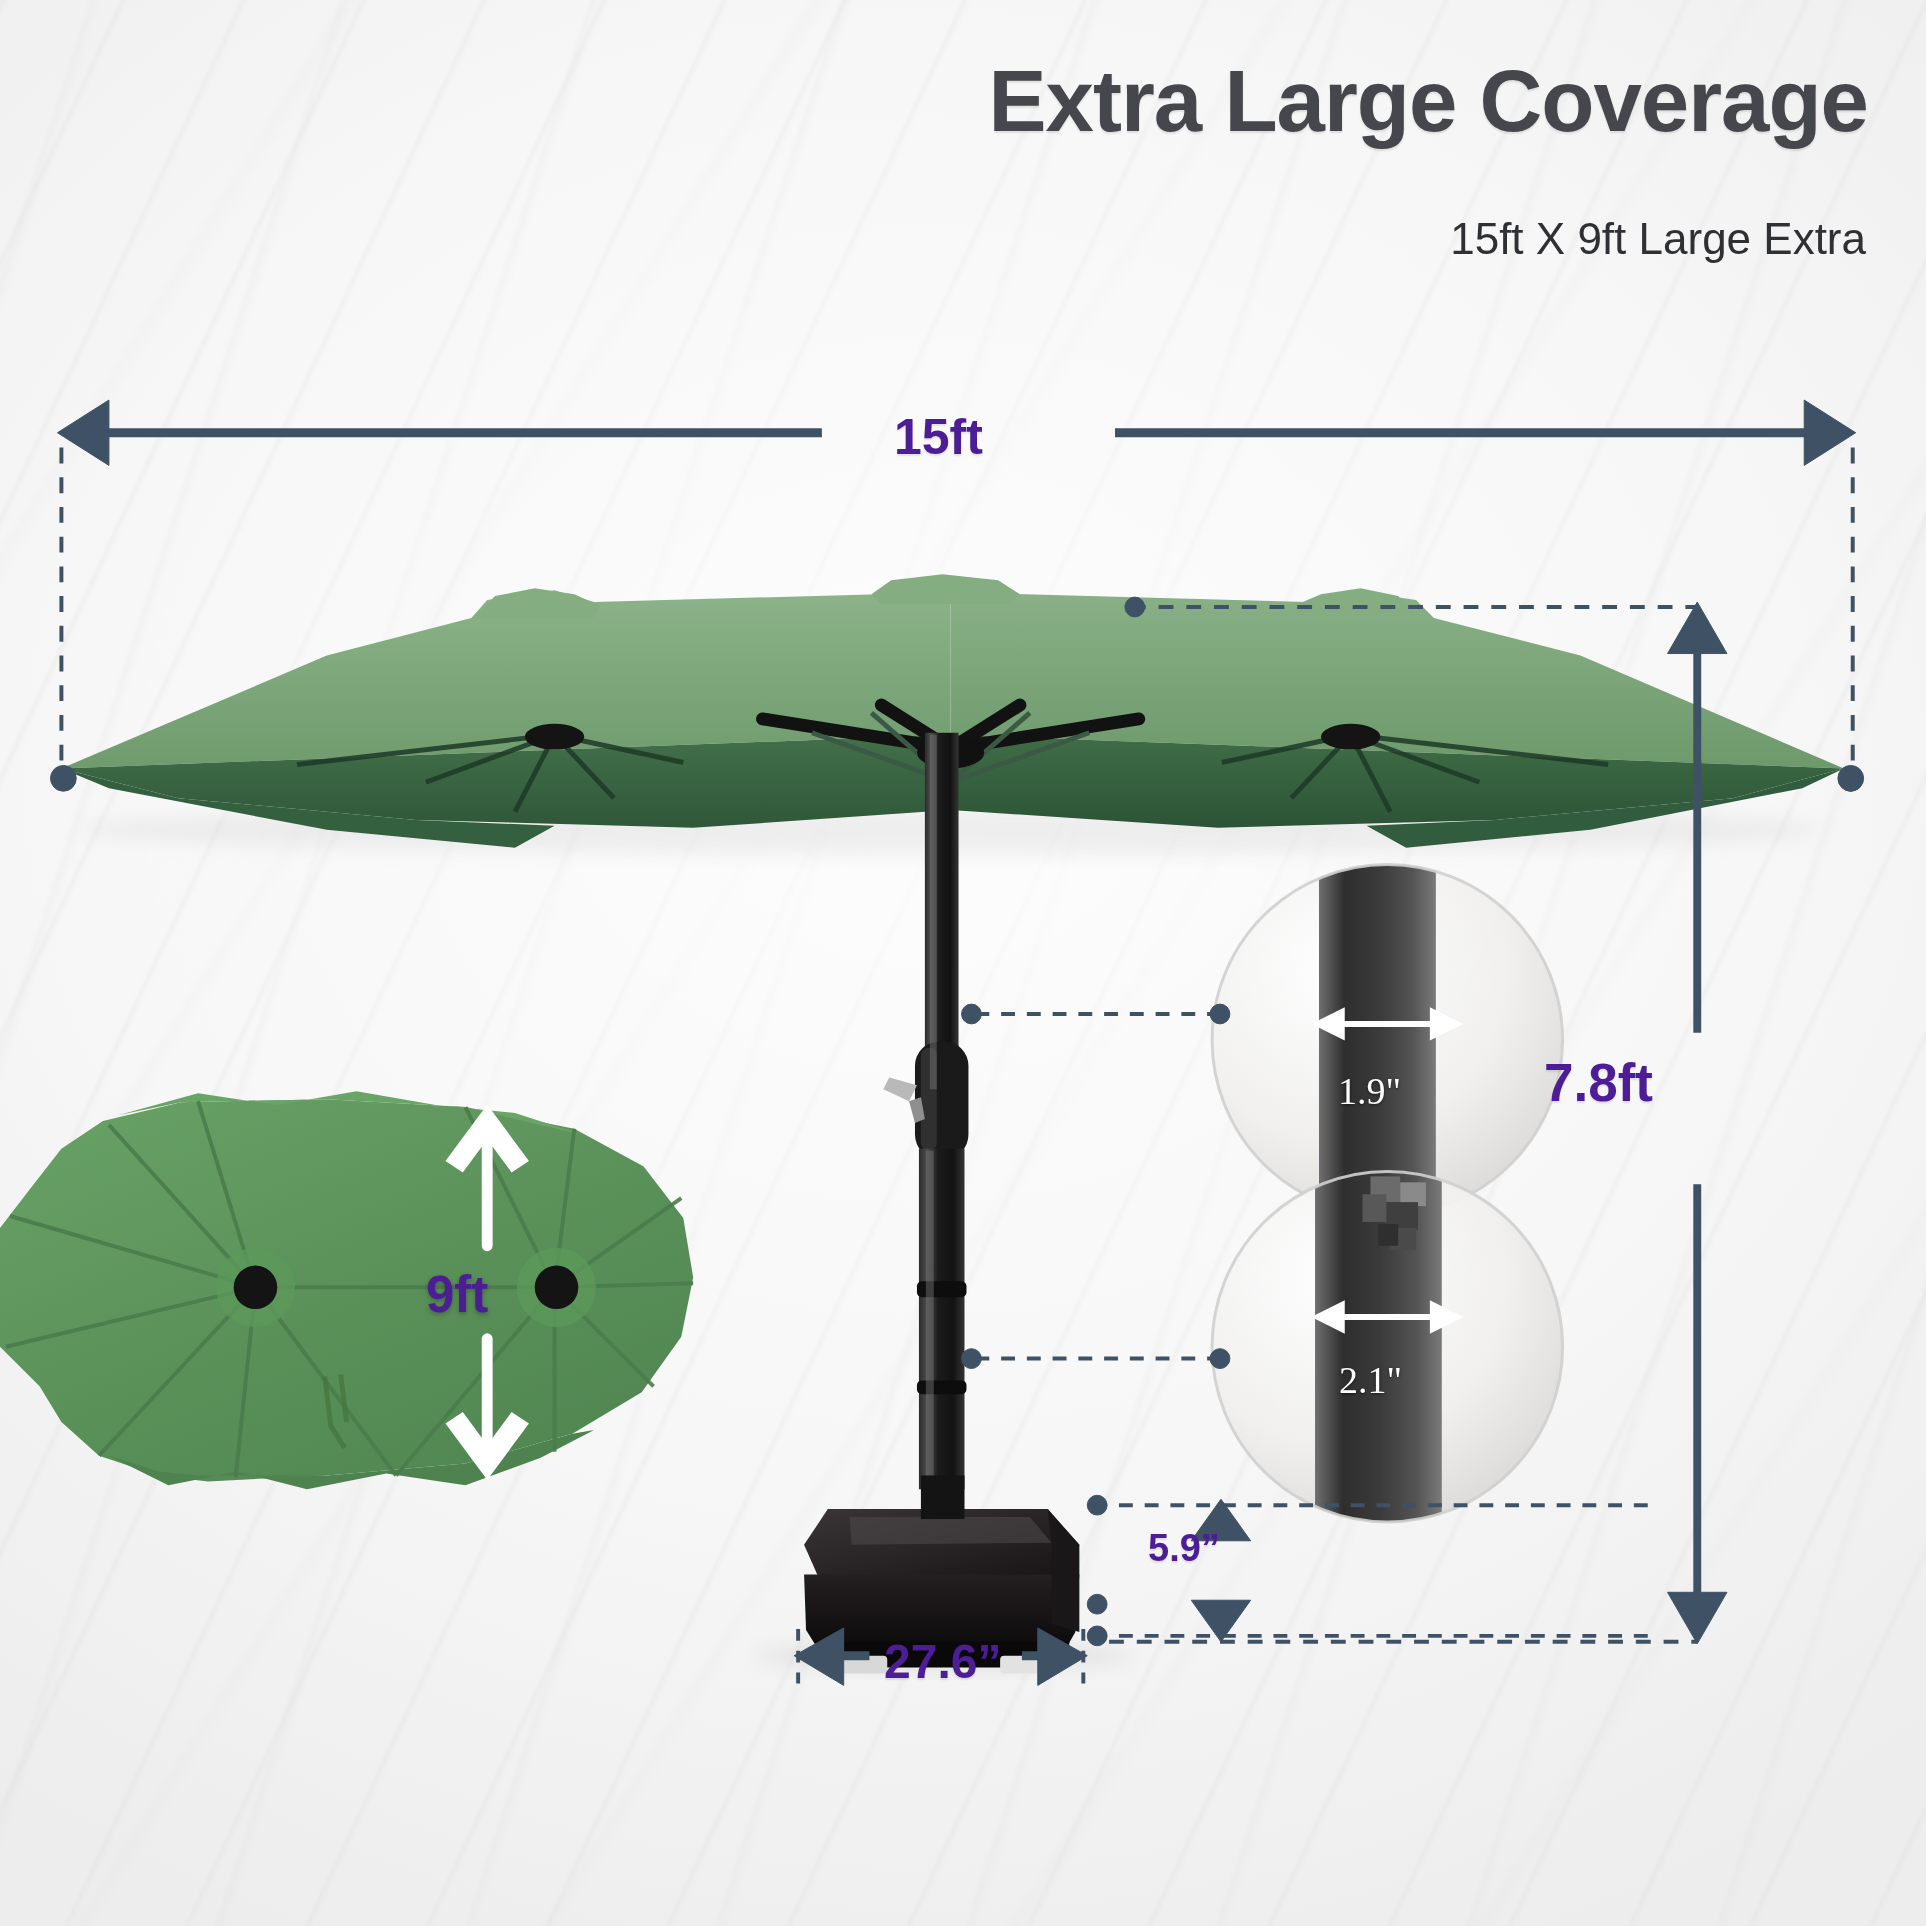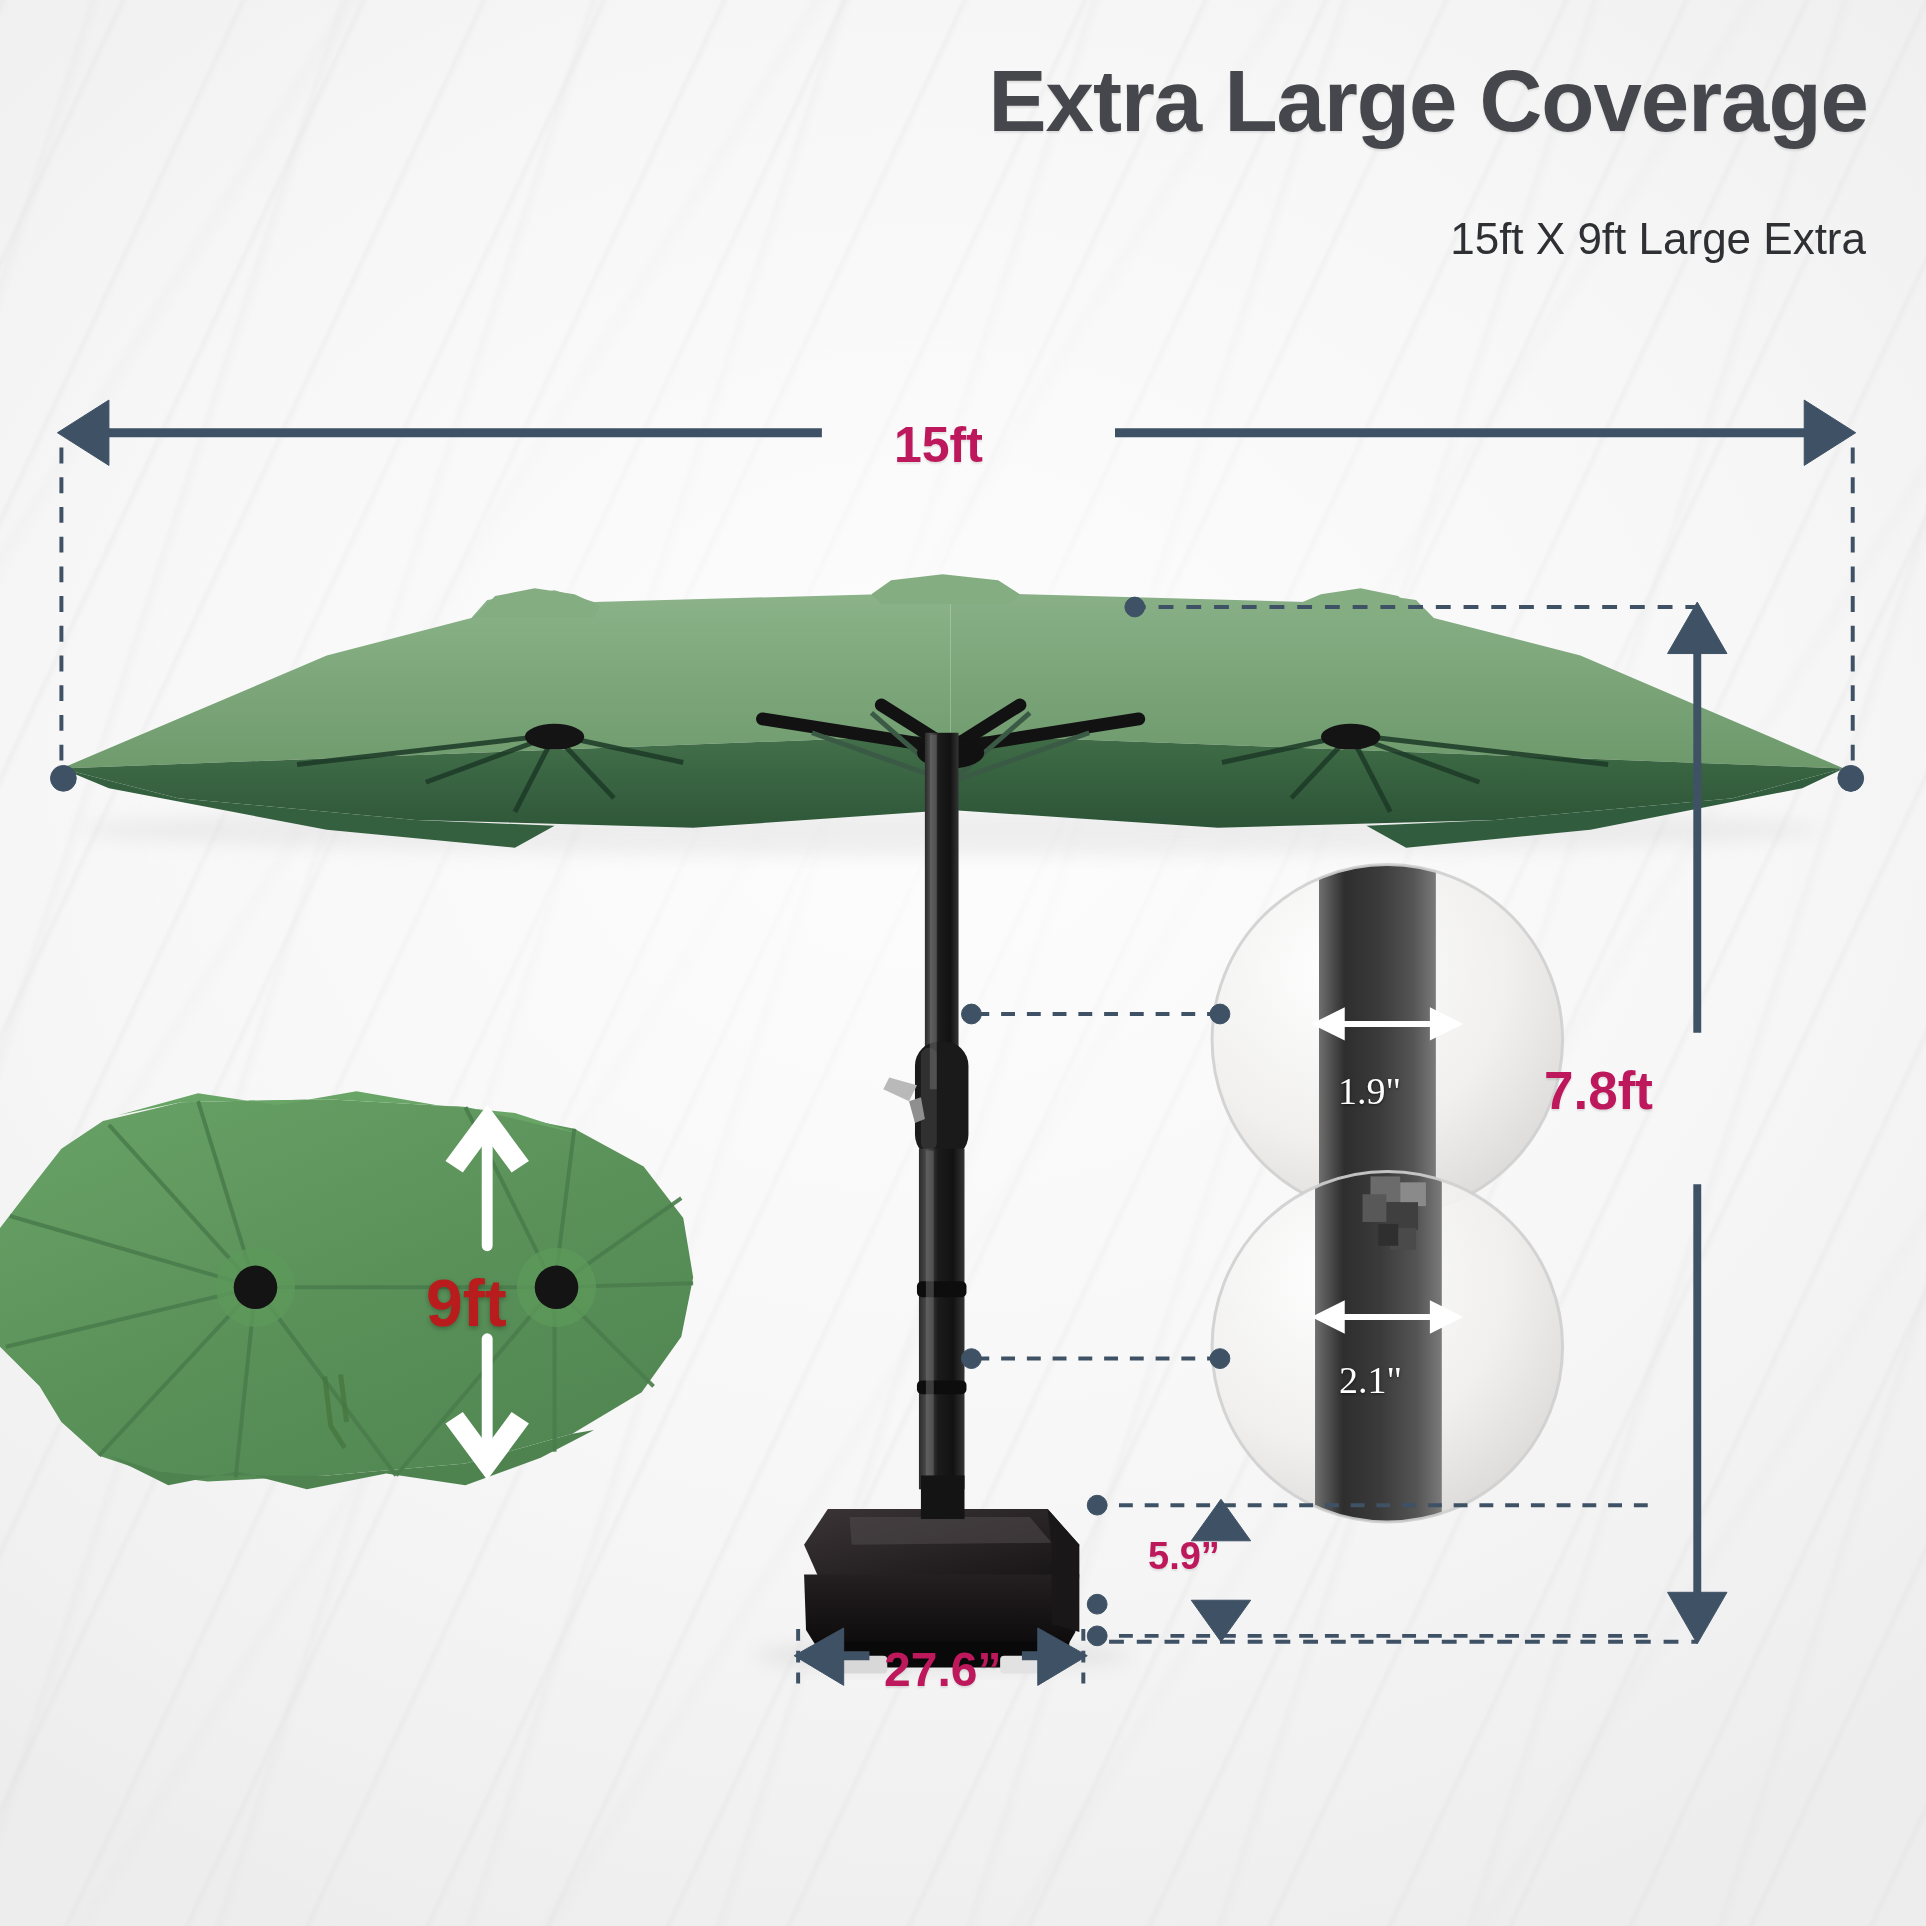--- a/index.html
+++ b/index.html
@@ -34,31 +34,30 @@
     color:#46474c; white-space:nowrap;
     text-shadow:0 2px 2px rgba(0,0,0,.10);
   }
   .subtitle{
     position:absolute; right:61px; top:214px;
     font-size:44px; font-weight:400; color:#2f3033; white-space:nowrap;
   }
 
   
   .dimlabel{
-    position:absolute; color:#be185d; font-weight:bold; white-space:nowrap;
+    position:absolute; color:#4c1d95; font-weight:bold; white-space:nowrap;
     text-shadow:0 2px 2px rgba(0,0,0,.10);
-    margin-top:8px;
   }
   .lbl-15ft{ left:894px; top:408px; font-size:50px; }
   .lbl-78ft{ left:1544px; top:1052px; font-size:53px; }
   .lbl-59{   left:1148px; top:1527px; font-size:38px; }
   .lbl-276{  left:884px;  top:1634px; font-size:48px; }
   .lbl-9ft{
     position:absolute; left:426px; top:1265px;
-    font-size:66px; font-weight:bold; color:#b91c1c;
+    font-size:51px; font-weight:bold; color:#4c1d95;
     text-shadow:0 2px 5px rgba(0,0,0,.28); white-space:nowrap;
   }
   .callout-val{
     position:absolute; color:#ffffff; font-family:"Liberation Serif", serif;
     font-size:38px; white-space:nowrap;
     text-shadow:0 1px 3px rgba(0,0,0,.55);
   }
   .cv-19{ left:1338px; top:1069px; }
   .cv-21{ left:1339px; top:1358px; }
 

